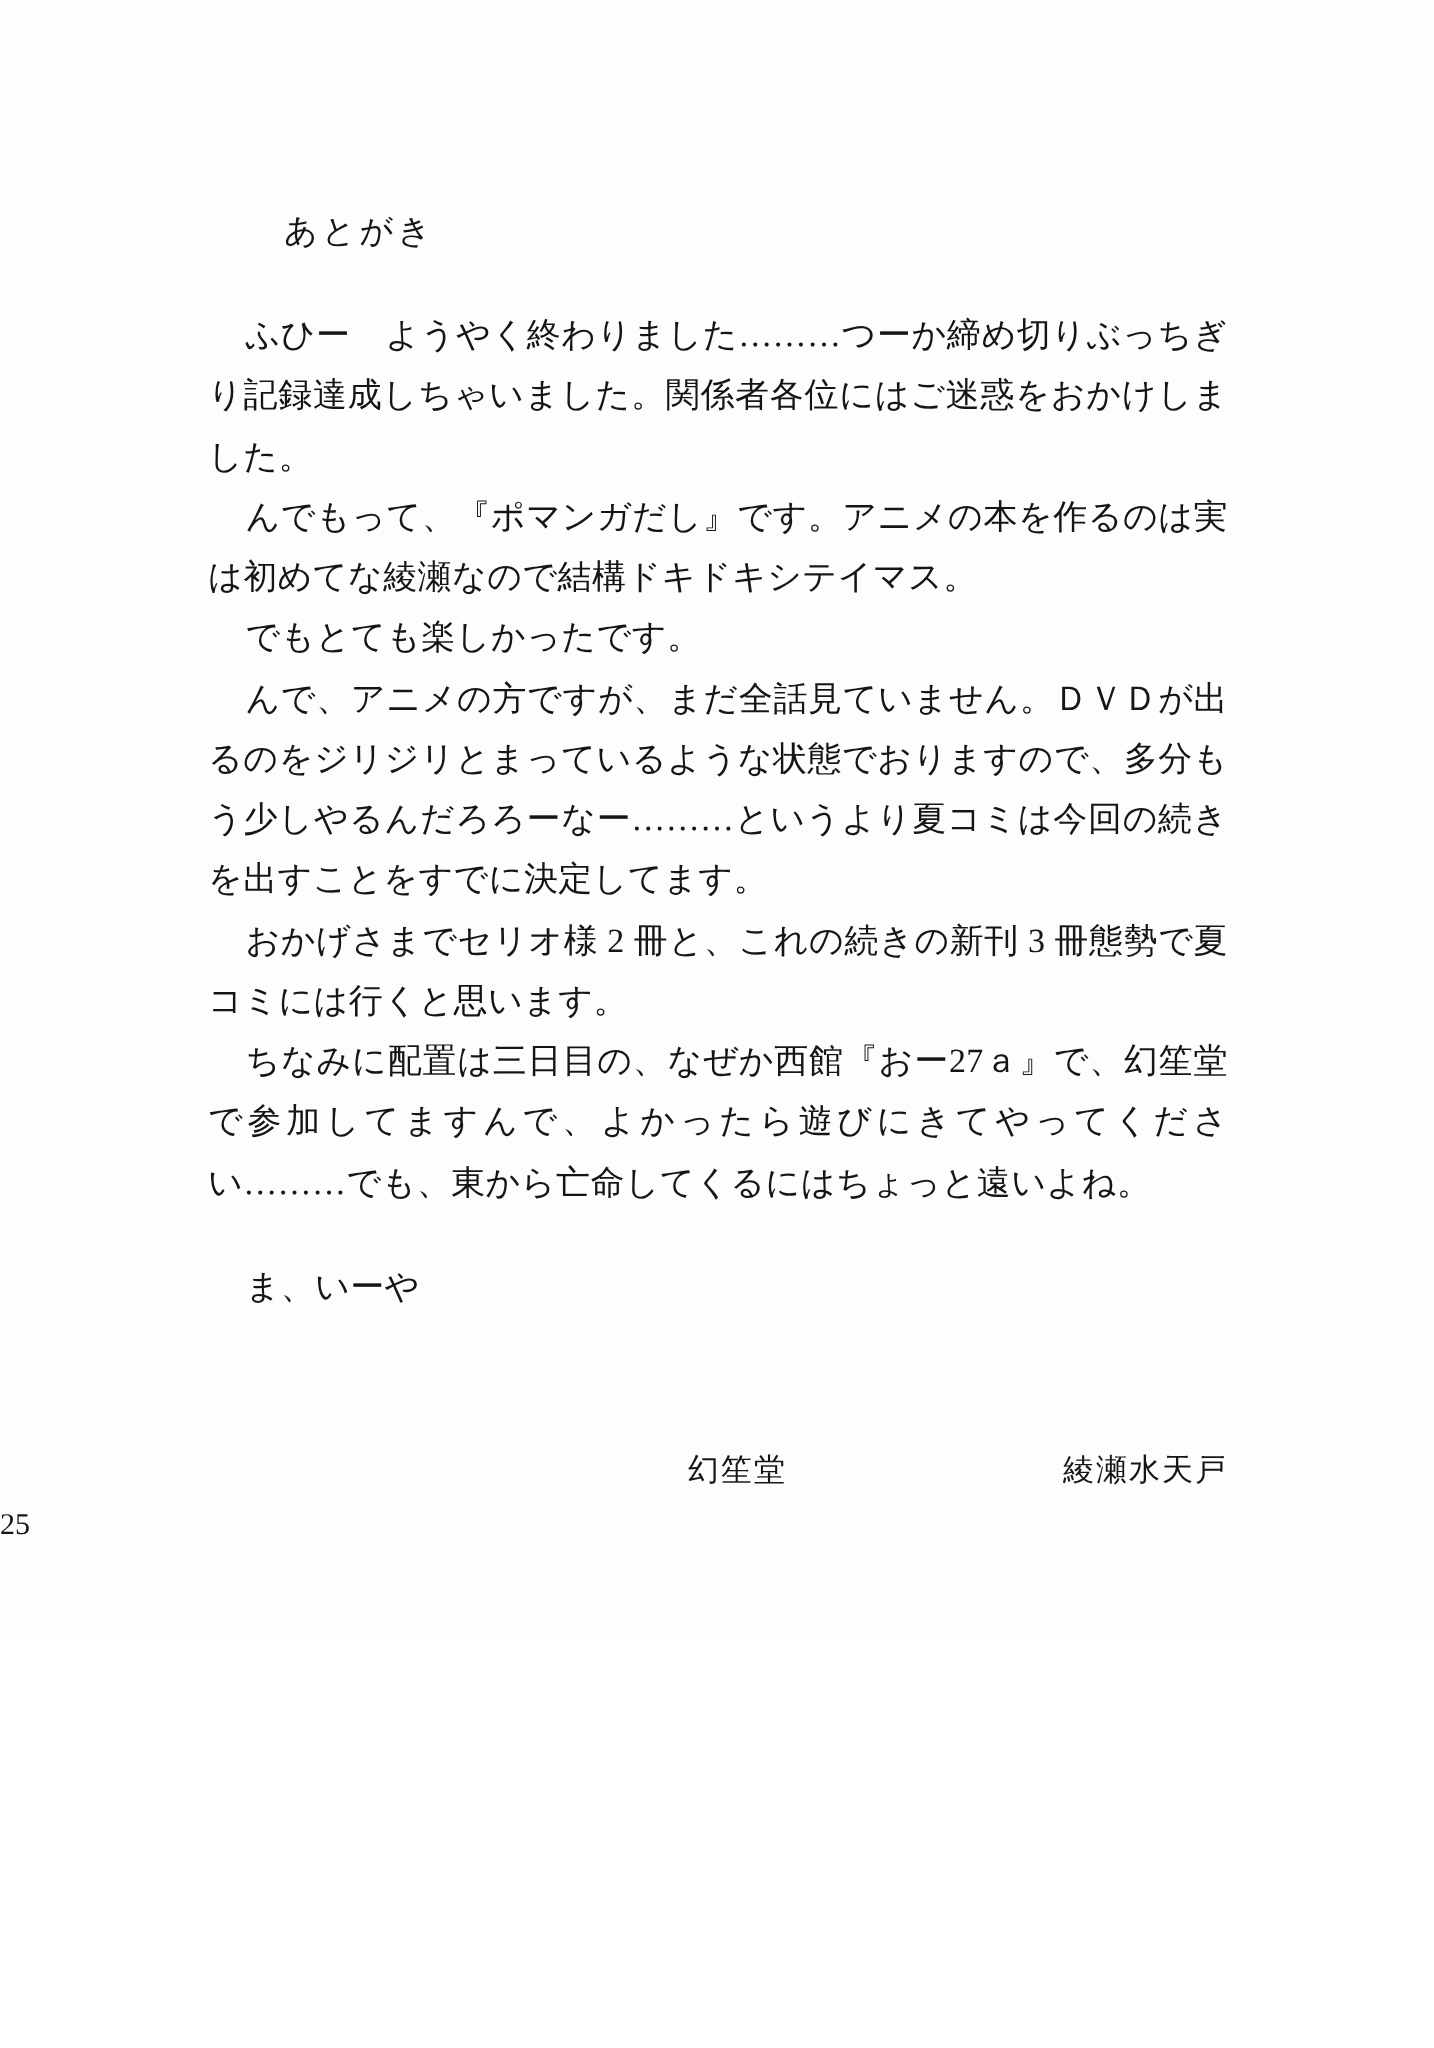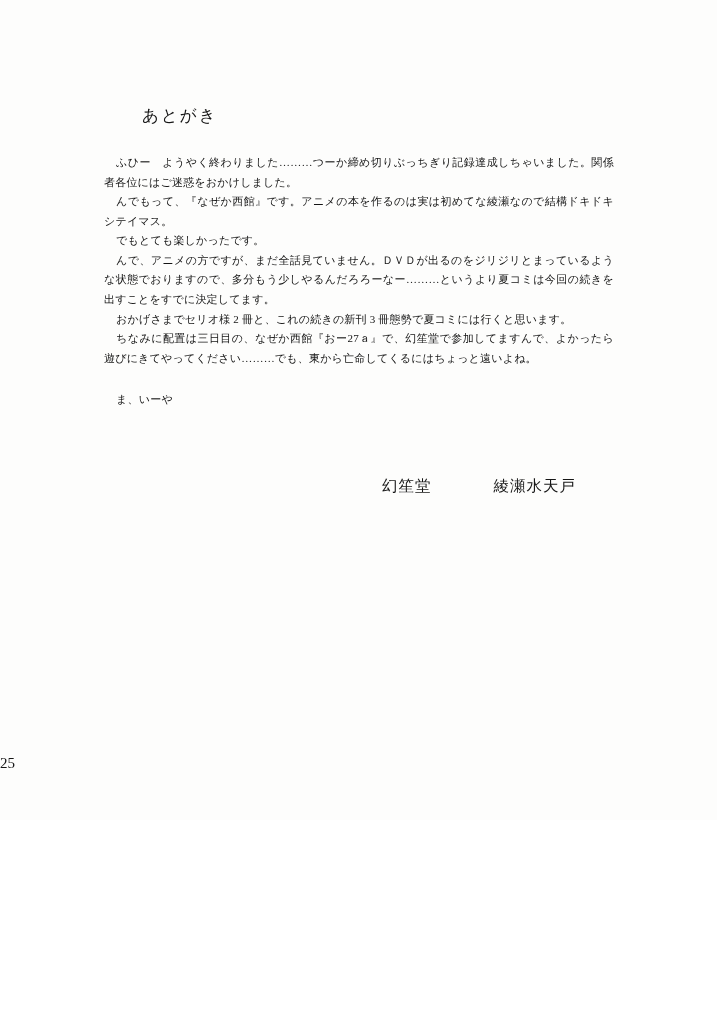--- a/index.html
+++ b/index.html
@@ -29,21 +29,21 @@
   }
   .afterword-title {
     font-size: 16.5px;
     letter-spacing: 2px;
     margin-left: 38px;
     margin-bottom: 26px;
     font-weight: normal;
     color: #151515;
   }
   .para {
-    font-size: 11px;
+    font-size: 17px;
     line-height: 1.78;
     text-align: justify;
     text-justify: inter-character;
     margin: 0;
     color: #151515;
     letter-spacing: 0.2px;
   }
   .para.indent {
     text-indent: 1.1em;
   }
@@ -58,21 +58,21 @@
   }
   .standalone {
     font-size: 15.5px;
     line-height: 1.78;
     color: #151515;
     letter-spacing: 0.2px;
   }
   .signature {
     margin-top: 30px;
     display: flex;
-    justify-content: center;
+    justify-content: space-between;
     padding-left: 240px;
     gap: 62px;
     font-size: 15.5px;
     letter-spacing: 1px;
     color: #151515;
   }
   .page-number {
     position: absolute;
     bottom: 48px;
     left: 0;
@@ -88,21 +88,21 @@
 <body>
 
 <div class="page">
 
   <div class="content">
 
     <div class="afterword-title">あとがき</div>
 
     <div class="block">
       <p class="para indent">ふひー　ようやく終わりました………つーか締め切りぶっちぎり記録達成しちゃいました。関係者各位にはご迷惑をおかけしました。</p>
-      <p class="para indent">んでもって、『なぜか西館』です。アニメの本を作るのは実は初めてな綾瀬なので結構ドキドキシテイマス。</p>
+      <p class="para indent">んでもって、『ポマンガだし』です。アニメの本を作るのは実は初めてな綾瀬なので結構ドキドキシテイマス。</p>
       <p class="para indent">でもとても楽しかったです。</p>
       <p class="para indent">んで、アニメの方ですが、まだ全話見ていません。ＤＶＤが出るのをジリジリとまっているような状態でおりますので、多分もう少しやるんだろろーなー………というより夏コミは今回の続きを出すことをすでに決定してます。</p>
       <p class="para indent">おかげさまでセリオ様 2 冊と、これの続きの新刊 3 冊態勢で夏コミには行くと思います。</p>
       <p class="para indent">ちなみに配置は三日目の、なぜか西館『おー27ａ』で、幻笙堂で参加してますんで、よかったら遊びにきてやってください………でも、東から亡命してくるにはちょっと遠いよね。</p>
     </div>
 
     <div class="gap-large"></div>
 
     <div class="block">
       <p class="para indent">ま、いーや</p>

